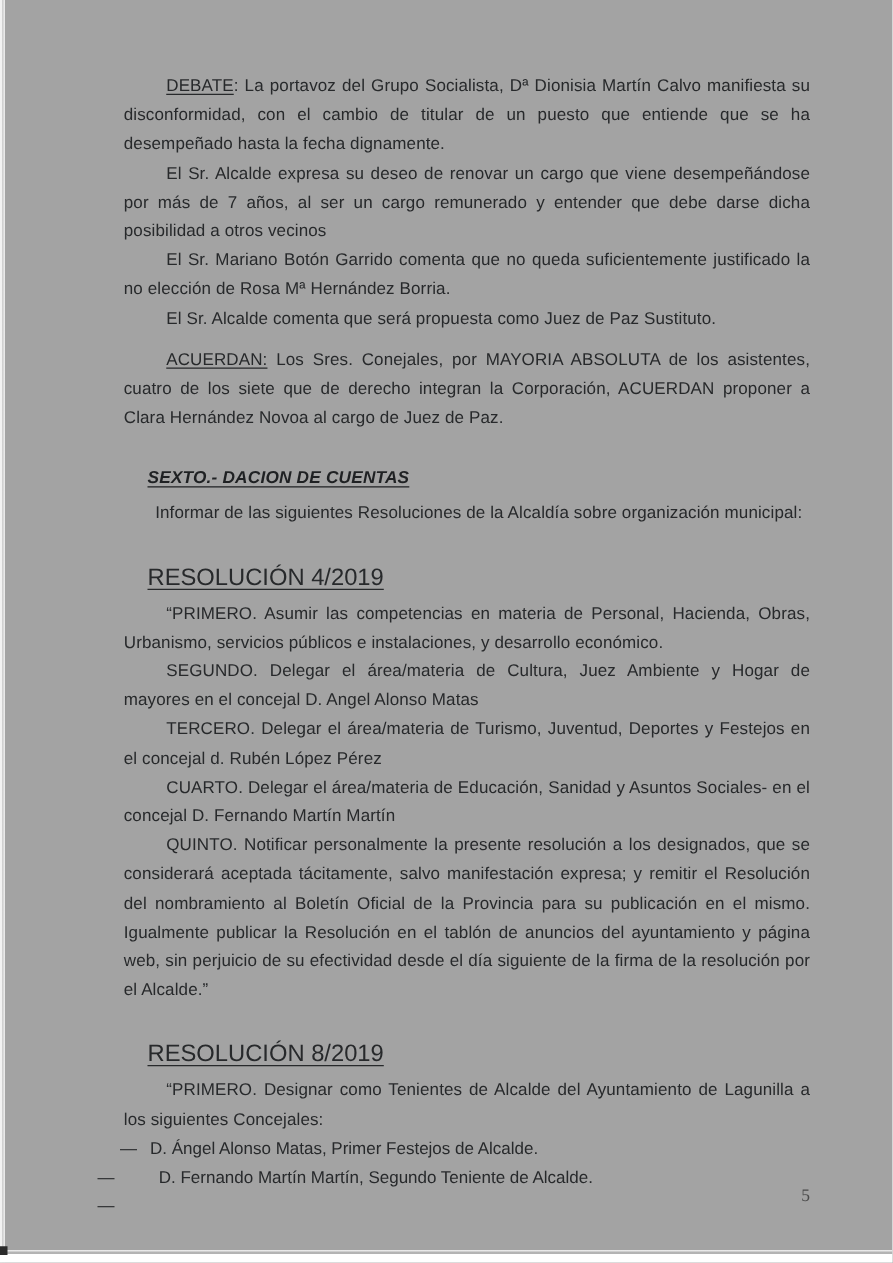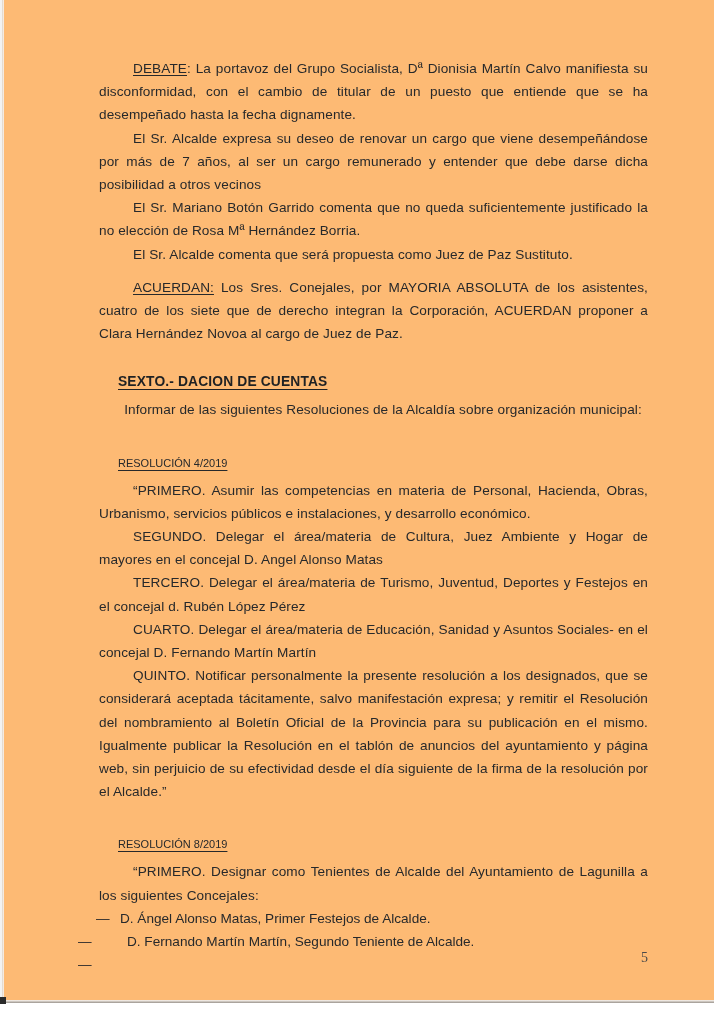--- a/index.html
+++ b/index.html
@@ -8,21 +8,21 @@
     padding: 0;
     background: #ffffff;
   }
   body {
     font-family: "Liberation Sans", sans-serif;
   }
   #page {
     position: relative;
     width: 714px;
     height: 1010px;
-    background: #fdba74;
+    background: #a3a3a3;
     overflow: hidden;
     box-sizing: border-box;
   }
   
   .scan-edge-left {
     position: absolute;
     left: 2px;
     top: 0;
     width: 2px;
     height: 1010px;
@@ -99,24 +99,25 @@
 
   h2.section-heading {
     margin: 0;
     font-size: 13.8px;
     line-height: 22px;
     font-weight: bold;
     color: #1f2123;
     text-decoration: underline;
     text-underline-offset: 2.5px;
     letter-spacing: .15px;
+    font-style: italic;
   }
   h3.resolution-heading {
     margin: 0;
-    font-size: 11px;
+    font-size: 19px;
     line-height: 22px;
     font-weight: normal;
     color: #27292b;
     text-decoration: underline;
     text-underline-offset: 2.5px;
     padding-left: 19px;
   }
   .heading-indent { padding-left: 19px; }
 
   ul.dash-list {

